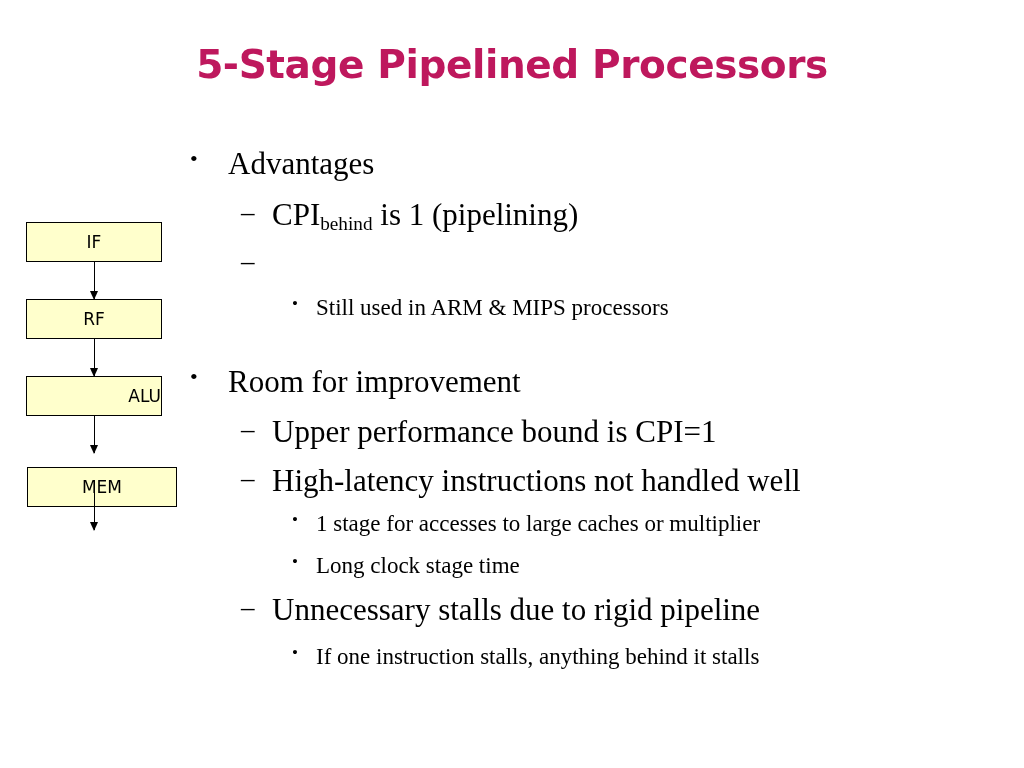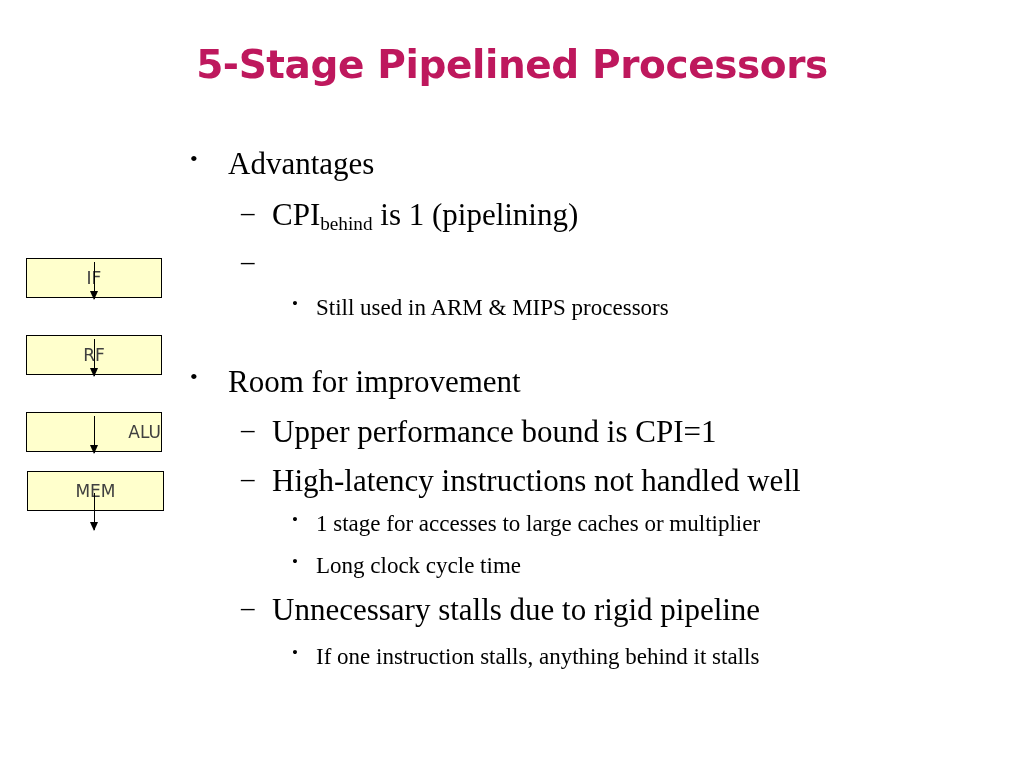--- a/index.html
+++ b/index.html
@@ -44,31 +44,30 @@
   .stage-box {
     position: absolute;
     left: 0;
     width: 136px;
     height: 40px;
     box-sizing: border-box;
     background: #ffffcc;
     border: 1px solid #000000;
     font-family: "DejaVu Sans", "Liberation Sans", sans-serif;
     font-size: 17px;
-    color: #404040;
+    color: #000000;
     display: flex;
     align-items: center;
     justify-content: center;
     line-height: 1;
-    margin-top: 36px;
   }
   .stage-box.b0 { top: 0px; }
   .stage-box.b1 { top: 77px; }
   .stage-box.b2 { top: 154px; justify-content: flex-end; }
-  .stage-box.b3 { top: 213px; left: 1px; width: 137px; }
+  .stage-box.b3 { top: 245px; left: 1px; width: 150px; }
   .stage-box.b4 { top: 308px; }
 
   .pipe-arrow {
     position: absolute;
     left: 68px;
     width: 1px;
     height: 37px;
     background: #000000;
   }
   .pipe-arrow.a0 { top: 40px; }
@@ -174,18 +173,18 @@
 
   <div id="body-list">
       <div class="line lvl1" style="top: 146px;"><span class="marker">•</span><span class="txt">Advantages</span></div>
       <div class="line lvl2" style="top: 197px;"><span class="marker">–</span><span class="txt"><span>CPI</span><sub>behind</sub><span> is 1 (pipelining)</span></span></div>
       <div class="line lvl2" style="top: 246px;"><span class="marker">–</span></div>
       <div class="line lvl3" style="top: 295px;"><span class="marker">•</span><span class="txt">Still used in ARM &amp; MIPS processors</span></div>
       <div class="line lvl1" style="top: 364px;"><span class="marker">•</span><span class="txt">Room for improvement</span></div>
       <div class="line lvl2" style="top: 414px;"><span class="marker">–</span><span class="txt">Upper performance bound is CPI=1</span></div>
       <div class="line lvl2" style="top: 463px;"><span class="marker">–</span><span class="txt">High-latency instructions not handled well</span></div>
       <div class="line lvl3" style="top: 511px;"><span class="marker">•</span><span class="txt">1 stage for accesses to large caches or multiplier</span></div>
-      <div class="line lvl3" style="top: 553px;"><span class="marker">•</span><span class="txt">Long clock cycle time</span></div>
+      <div class="line lvl3" style="top: 553px;"><span class="marker">•</span><span class="txt">Long clock stage time</span></div>
       <div class="line lvl2" style="top: 592px;"><span class="marker">–</span><span class="txt">Unnecessary stalls due to rigid pipeline</span></div>
       <div class="line lvl3" style="top: 644px;"><span class="marker">•</span><span class="txt">If one instruction stalls, anything behind it stalls</span></div>
     </div>
 
 </div>
 
 </body></html>

